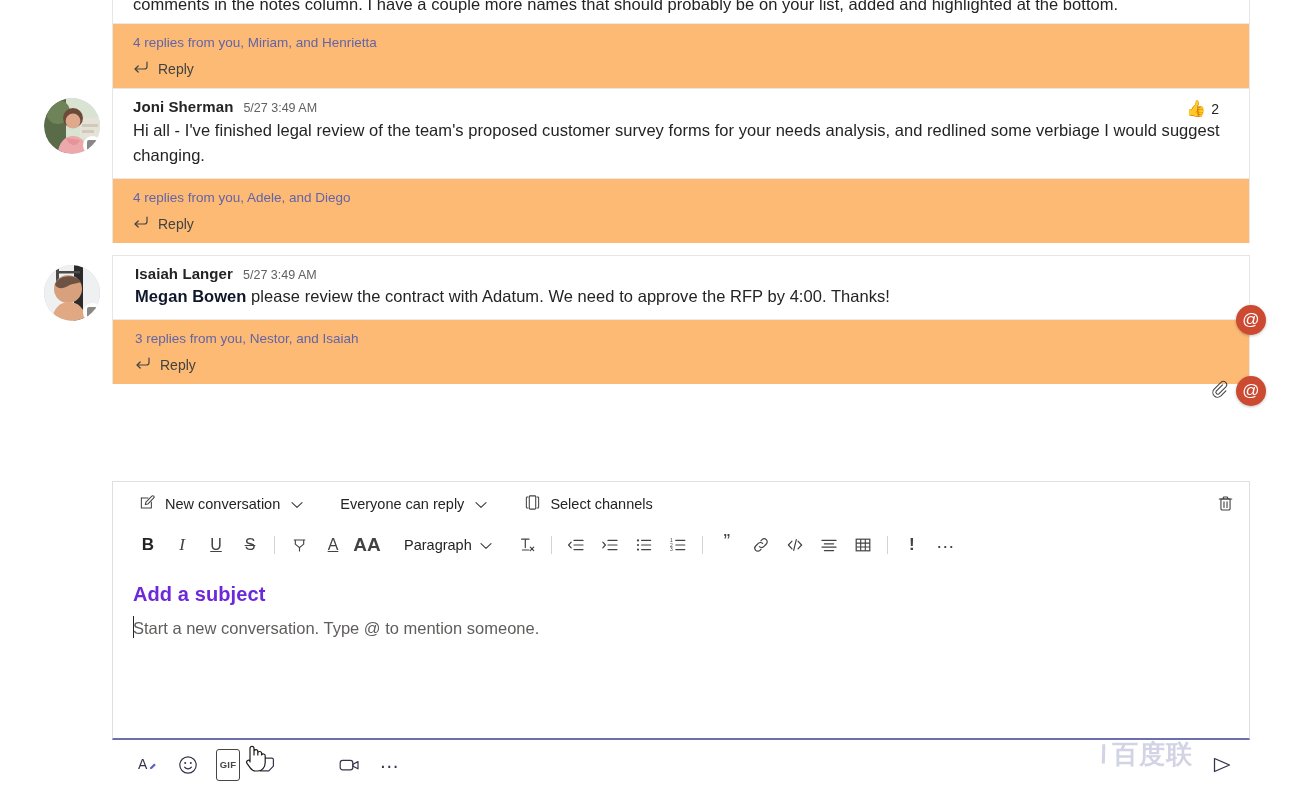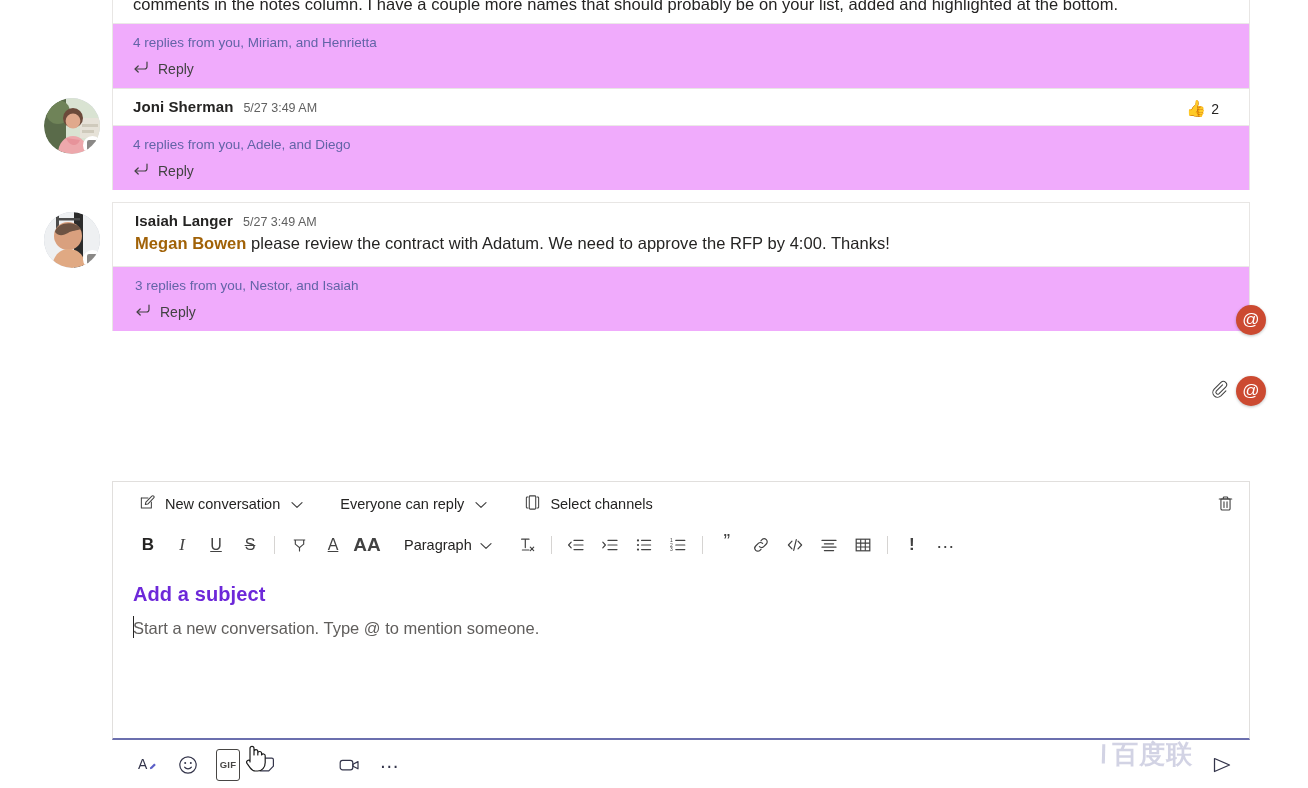--- a/index.html
+++ b/index.html
@@ -32,24 +32,24 @@
   .author {
     font-size: 15px; font-weight: bold; color: #252423; letter-spacing: .1px;
   }
   .timestamp { font-size: 12.5px; color: #616161; }
 
   .msg-text {
     font-size: 16.5px; color: #252423; line-height: 1.52;
     margin-top: 3px; letter-spacing: .05px;
   }
   .msg-text.cut { margin-top: 0; }
-  .mention { color: #a16207; font-weight: bold; }
+  .mention { color: #0f172a; font-weight: bold; }
 
   .msg-foot {
-    background: #f0abfc;
+    background: #fdba74;
     border-top: 1px solid #ebe9e7;
     padding: 9px 18px 11px 20px;
   }
   .replies-link {
     font-size: 13.5px; color: #6264a7; cursor: pointer; display: inline-block;
   }
   .reply-row {
     display: flex; align-items: flex-start; gap: 9px;
     margin-top: 10px; cursor: pointer;
   }
@@ -246,20 +246,21 @@
           <i></i>
         </span>
     </div>
 
     <div class="msg-card">
       <div class="msg-body">
         <div class="msg-head">
           <span class="author">Joni Sherman</span>
           <span class="timestamp">5/27 3:49 AM</span>
         </div>
+        <div class="msg-text">Hi all - I've finished legal review of the team's proposed customer survey forms for your needs analysis, and redlined some verbiage I would suggest changing.</div>
         <div class="reaction">
           <span class="thumb">👍</span>
           <span class="count">2</span>
         </div>
       </div>
       <div class="msg-foot">
         <div class="replies-link">4 replies from you, Adele, and Diego</div>
         <div class="reply-row">
           <span class="reply-arrow">
             <svg width="16" height="14" viewBox="0 0 16 14" fill="none">

